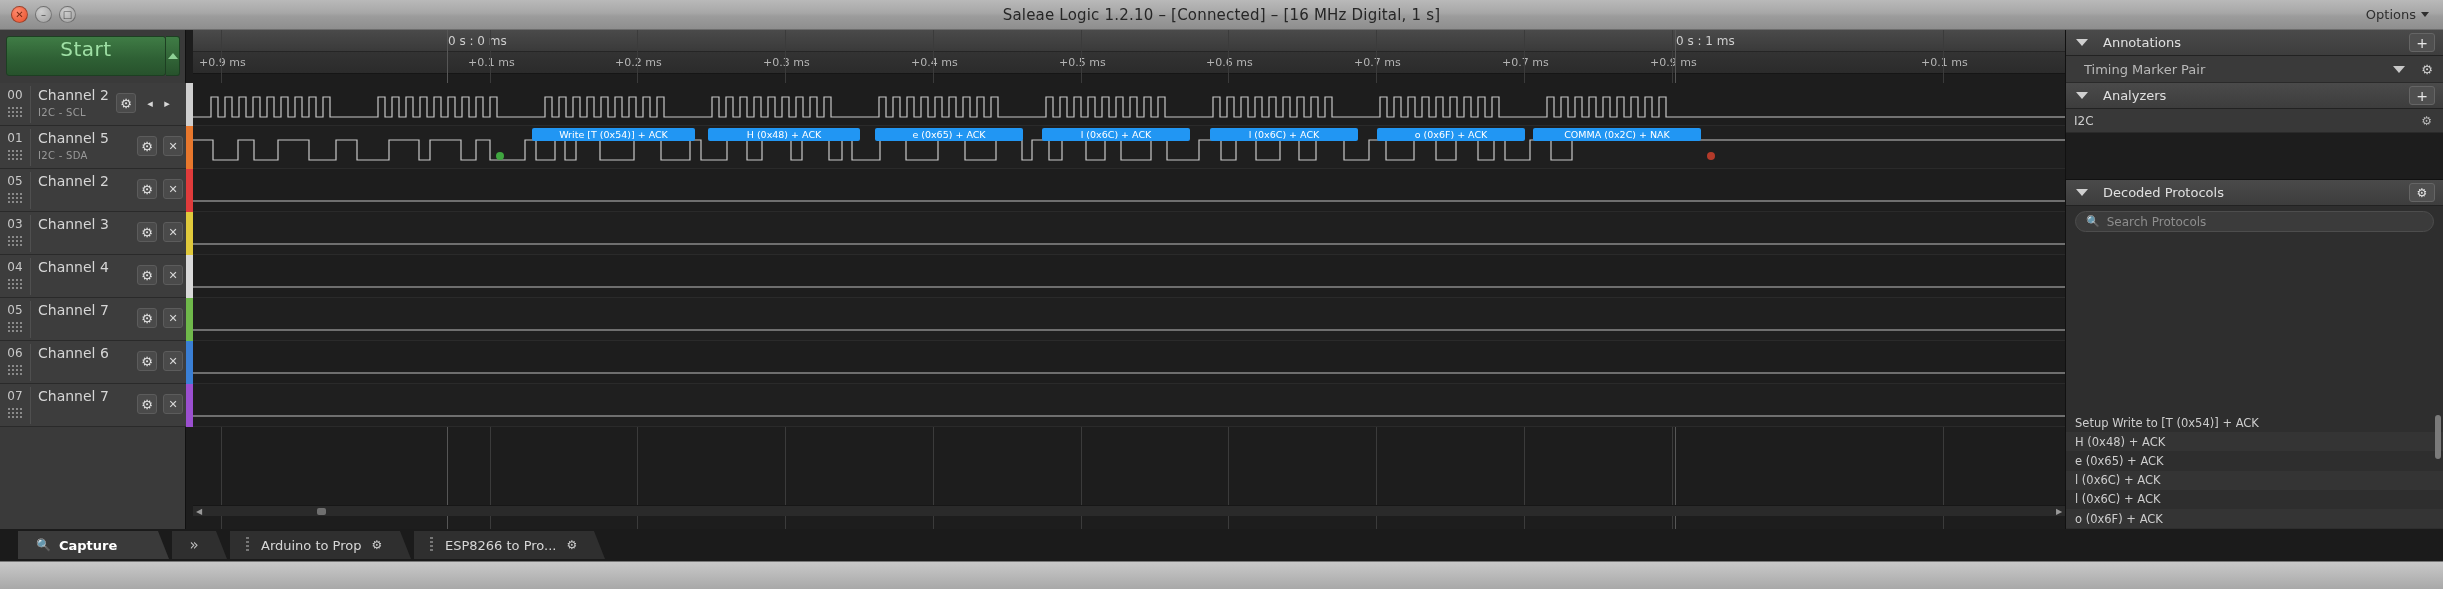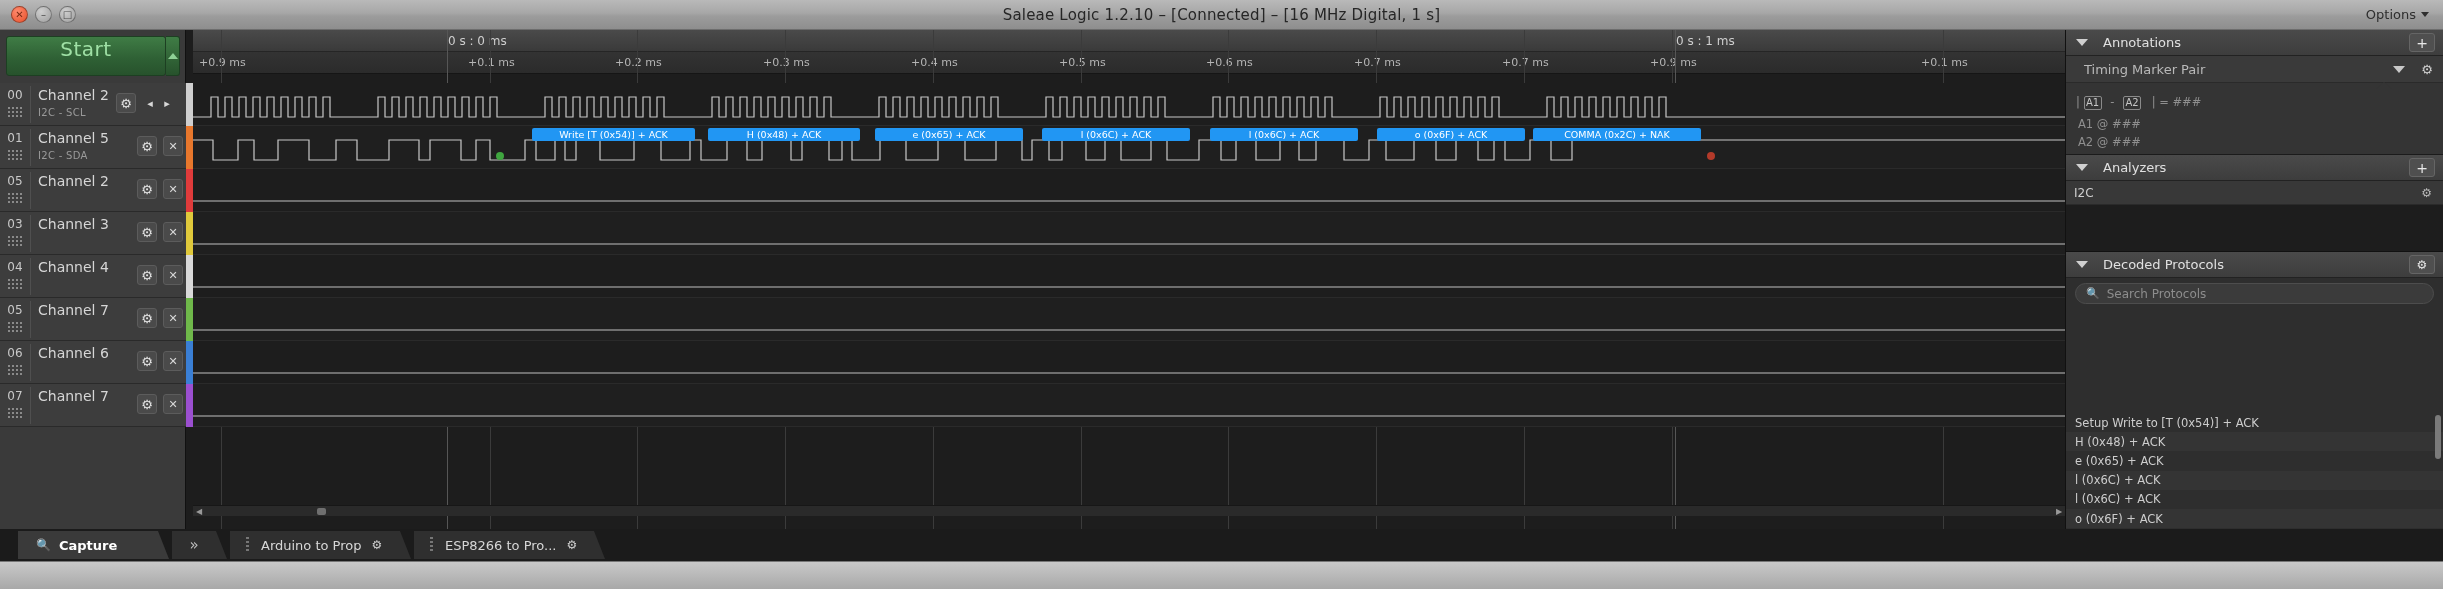--- a/index.html
+++ b/index.html
@@ -459,31 +459,20 @@
         <span class="t">Annotations</span>
         <span class="plusbtn">+</span>
       </div>
 
       <div class="tm-row">
         <span class="t">Timing Marker Pair</span>
         <span class="tri-dn"></span>
         <span class="gr">⚙</span>
       </div>
 
-      <div class="ann-body">
-        <div class="ann-notch"></div>
-        <div class="ann-line" style="left:10px; top:12px;">
-          <span>|&nbsp;</span><span class="abox">A1</span>
-          <span style="margin:0 5px;">-</span>
-          <span class="abox">A2</span>
-          <span style="margin-left:7px;">| = ###</span>
-        </div>
-        <div class="ann-line" style="left:12px; top:34px;">A1  @   ###</div>
-        <div class="ann-line" style="left:12px; top:52px;">A2  @   ###</div>
-      </div>
 
       <div class="sec-head">
         <span class="tri"></span>
         <span class="t">Analyzers</span>
         <span class="plusbtn">+</span>
       </div>
       <div id="analyzerList">
           <div class="analyzer-item">
       <span class="nm">I2C</span>
       <span class="gr">⚙</span>

